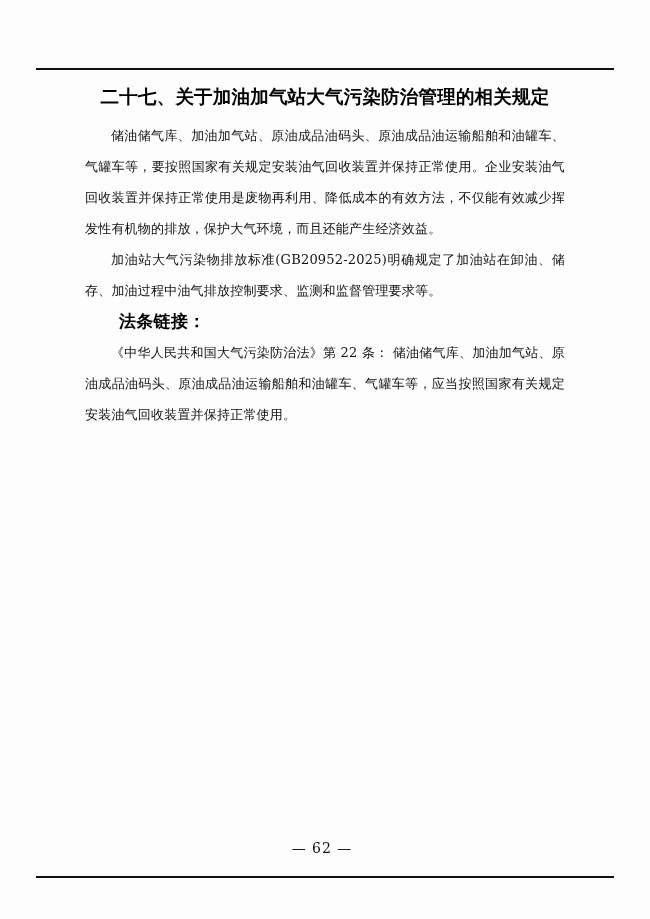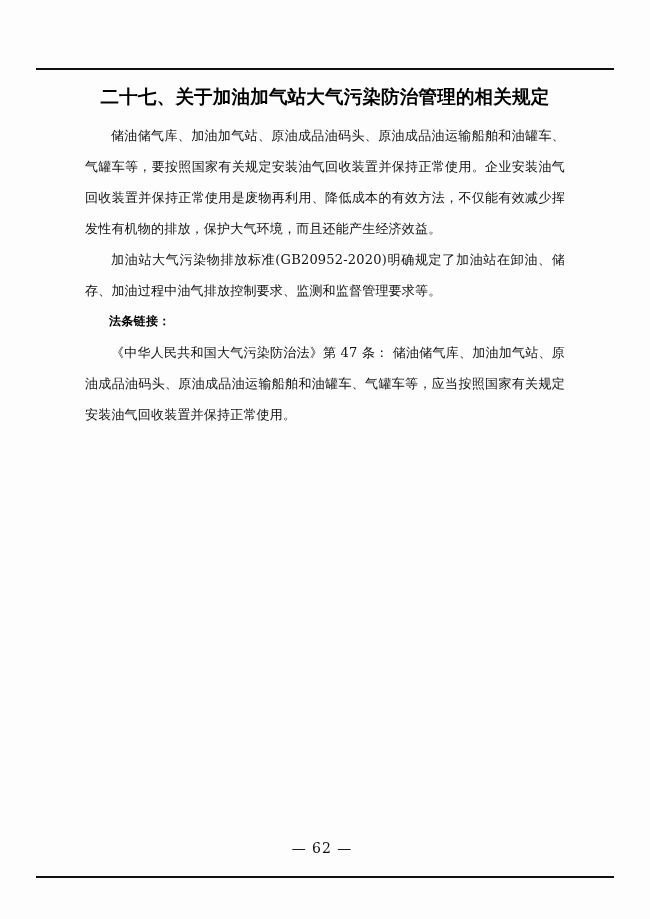--- a/index.html
+++ b/index.html
@@ -61,21 +61,21 @@
     margin: 0;
     text-indent: 2em;
     text-align: justify;
     text-justify: inter-ideograph;
     letter-spacing: 0.2px;
     color: #111111;
   }
   p.sub-head {
     font-family: "DejaVu Sans", "Liberation Sans", sans-serif;
     font-weight: bold;
-    font-size: 12px;
+    font-size: 17px;
     line-height: 31px;
     margin: 0;
     text-indent: 2em;
     letter-spacing: 0.3px;
     color: #000000;
   }
   .page-number {
     position: absolute;
     left: 0;
     top: 840px;
@@ -93,26 +93,26 @@
 <div class="page">
 
   <div class="rule-top"></div>
 
   <div class="content">
 
     <h1 class="doc-title">二十七、关于加油加气站大气污染防治管理的相关规定</h1>
 
     <p class="body-par">储油储气库、加油加气站、原油成品油码头、原油成品油运输船舶和油罐车、气罐车等，要按照国家有关规定安装油气回收装置并保持正常使用。企业安装油气回收装置并保持正常使用是废物再利用、降低成本的有效方法，不仅能有效减少挥发性有机物的排放，保护大气环境，而且还能产生经济效益。</p>
 
-    <p class="body-par">加油站大气污染物排放标准(GB20952-2020)明确规定了加油站在卸油、储存、加油过程中油气排放控制要求、监测和监督管理要求等。</p>
+    <p class="body-par">加油站大气污染物排放标准(GB20952-2025)明确规定了加油站在卸油、储存、加油过程中油气排放控制要求、监测和监督管理要求等。</p>
 
 
     <p class="sub-head">法条链接：</p>
 
-    <p class="body-par">《中华人民共和国大气污染防治法》第 47 条： 储油储气库、加油加气站、原油成品油码头、原油成品油运输船舶和油罐车、气罐车等，应当按照国家有关规定安装油气回收装置并保持正常使用。</p>
+    <p class="body-par">《中华人民共和国大气污染防治法》第 22 条： 储油储气库、加油加气站、原油成品油码头、原油成品油运输船舶和油罐车、气罐车等，应当按照国家有关规定安装油气回收装置并保持正常使用。</p>
 
 
   </div>
 
   <div class="rule-bottom"></div>
 
   <div class="page-number">— 62 —</div>
 
 </div>
 

